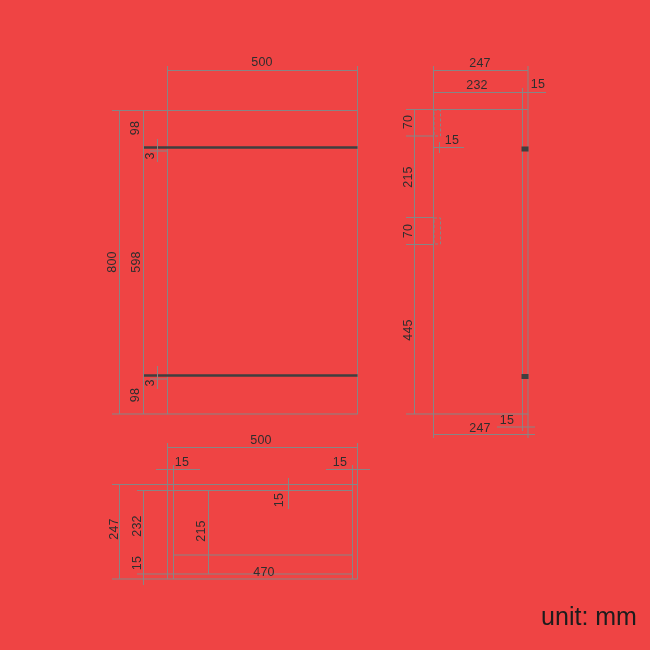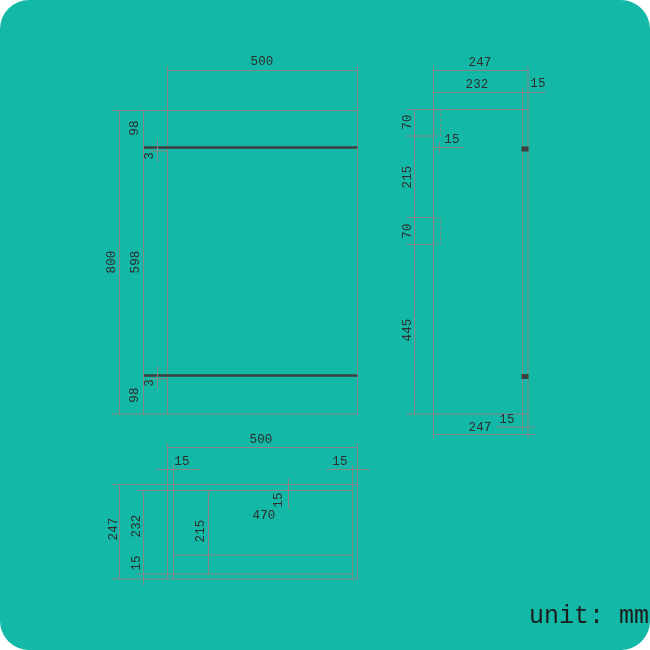--- a/index.html
+++ b/index.html
@@ -1,19 +1,18 @@
 <!DOCTYPE html>
 <html><head>
 <meta charset="utf-8">
 <style>
   html,body{margin:0;padding:0;background:#ffffff;}
   .stage{
-    position:relative;width:650px;height:650px;background:#14b8a6;overflow:hidden;
-    font-family:Liberation Mono, monospace;
-    border-radius:29px;
+    position:relative;width:650px;height:650px;background:#ef4444;overflow:hidden;
+    font-family:Liberation Sans, sans-serif;
   }
   .stage svg{position:absolute;left:0;top:0;}
   .lbl{
     position:absolute;font-size:12.5px;line-height:1;color:#2e2e2e;
     white-space:nowrap;transform:translate(-50%,-50%);
     letter-spacing:0.2px;
   }
   .lbl.v{transform:translate(-50%,-50%) rotate(-90deg);}
   .unit-label{
     position:absolute;font-size:25px;color:#1c1c1c;
@@ -129,20 +128,20 @@
   <span class="lbl v" style="left:408px;top:231px">70</span>
   <span class="lbl v" style="left:408px;top:330px">445</span>
   <span class="lbl" style="left:507px;top:420px">15</span>
   <span class="lbl" style="left:480px;top:428px">247</span>
 
   <span class="lbl" style="left:261px;top:440px">500</span>
   <span class="lbl" style="left:182px;top:462px">15</span>
   <span class="lbl" style="left:340px;top:462px">15</span>
   <span class="lbl v" style="left:279px;top:500px">15</span>
   <span class="lbl v" style="left:201px;top:531px">215</span>
-  <span class="lbl" style="left:264px;top:516px">470</span>
+  <span class="lbl" style="left:264px;top:572px">470</span>
   <span class="lbl v" style="left:114px;top:529px">247</span>
   <span class="lbl v" style="left:137px;top:526px">232</span>
   <span class="lbl v" style="left:137px;top:563px">15</span>
 
   <span class="unit-label" style="left:589px;top:616px">unit: mm</span>
 
 </div>
 
 </body></html>

